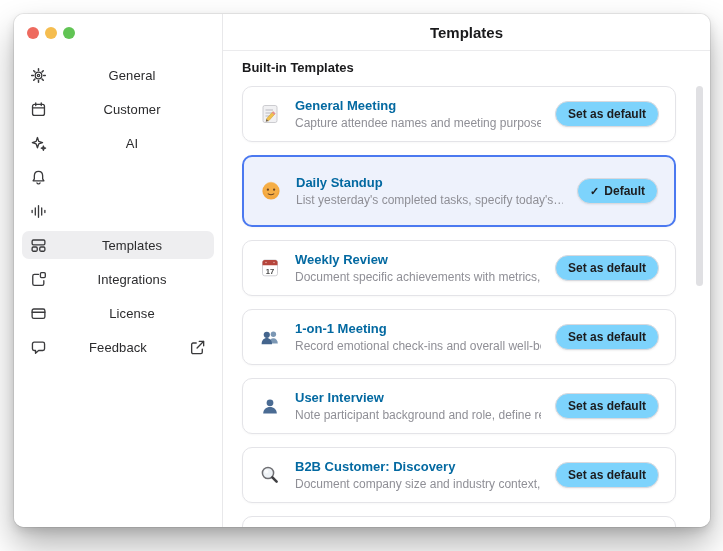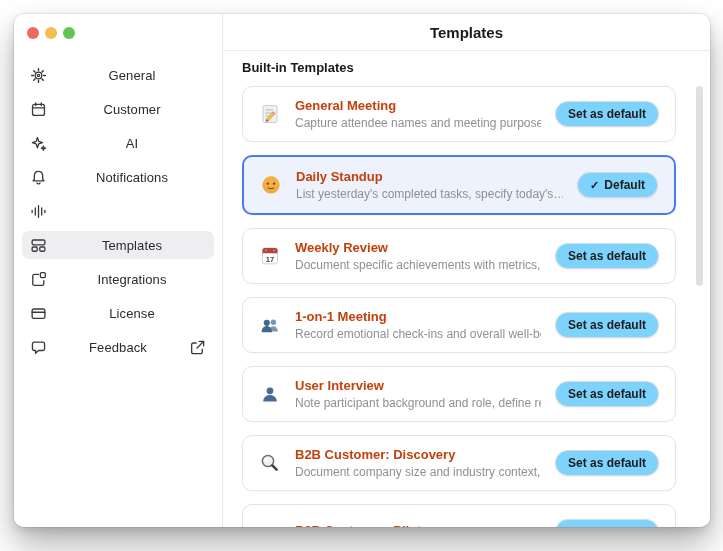--- a/index.html
+++ b/index.html
@@ -29,24 +29,24 @@
   .main { flex:1; display:flex; flex-direction:column; position:relative; background:#ffffff; }
   .hdr { height:37px; flex-shrink:0; border-bottom:1px solid #ebebed;
     display:flex; align-items:center; justify-content:center;
     font-size:15px; font-weight:700; color:#1a1a1c; }
   .content { flex:1; padding:7px 0 0 19px; overflow:hidden; }
   .section-heading { font-size:13px; font-weight:700; color:#1a1a1c; margin:2px 0 11px; }
   .cards { display:flex; flex-direction:column; gap:13px; width:434px; }
   .card { height:56px; flex-shrink:0; display:flex; align-items:center; gap:14px;
     padding:0 16px; background:#ffffff; border:1px solid #e4e4e8; border-radius:10px;
     box-shadow:0 1px 2px rgba(0,0,0,0.03); }
-  .card.selected { height:60px; border:2px solid #4b79f0; background:#eef2fc; }
+  .card.selected { height:72px; border:2px solid #4b79f0; background:#eef2fc; }
   .card-icon { width:22px; height:22px; flex-shrink:0; }
   .card-text { flex:1; min-width:0; }
-  .card-title { font-size:13px; font-weight:700; color:#c2410c; margin-bottom:3px; }
+  .card-title { font-size:13px; font-weight:700; color:#0369a1; margin-bottom:3px; }
   .card-desc { font-size:12px; color:#8f8f96; white-space:nowrap; overflow:hidden; }
   .card-btn { flex-shrink:0; height:26px; padding:0 12px; display:flex; align-items:center;
     gap:5px; background:#7dd3fc; border:1px solid #d9d9de; border-radius:14px;
     font-size:12px; font-weight:600; color:#1c1c1e; font-family:inherit;
     box-shadow:0 1px 2px rgba(0,0,0,0.06); cursor:default; }
   .check { font-size:11px; color:#1c1c1e; }
   .scroll-thumb { position:absolute; right:7px; top:72px; width:7px; height:200px;
     background:#e0e0e3; border-radius:4px; }
 </style>
 </head>
@@ -97,21 +97,20 @@
           <path d="M12.6 10.4l.5 1.5 1.5.5-1.5.5-.5 1.5-.5-1.5-1.5-.5 1.5-.5z"></path>
         </svg>
         <span class="label">AI</span>
       </div>
 
       <div class="nav-item">
         <svg viewBox="0 0 16 16" class="stroke-ic">
           <path d="M8 2.2c-2.3 0-3.9 1.7-3.9 4.2v2.9L2.9 11.1h10.2l-1.2-1.8V6.4c0-2.5-1.6-4.2-3.9-4.2z"></path>
           <path d="M6.6 13.1a1.5 1.5 0 002.8 0"></path>
         </svg>
-        <span class="label">Notifications</span>
       </div>
 
       <div class="nav-item">
         <svg viewBox="0 0 16 16" class="stroke-ic">
           <line x1="2" y1="7" x2="2" y2="9"></line>
             <line x1="5" y1="4.6" x2="5" y2="11.4"></line>
           <line x1="8" y1="2.6" x2="8" y2="13.4"></line>
             <line x1="11" y1="4.6" x2="11" y2="11.4"></line>
           <line x1="14" y1="7" x2="14" y2="9"></line>
         </svg>

